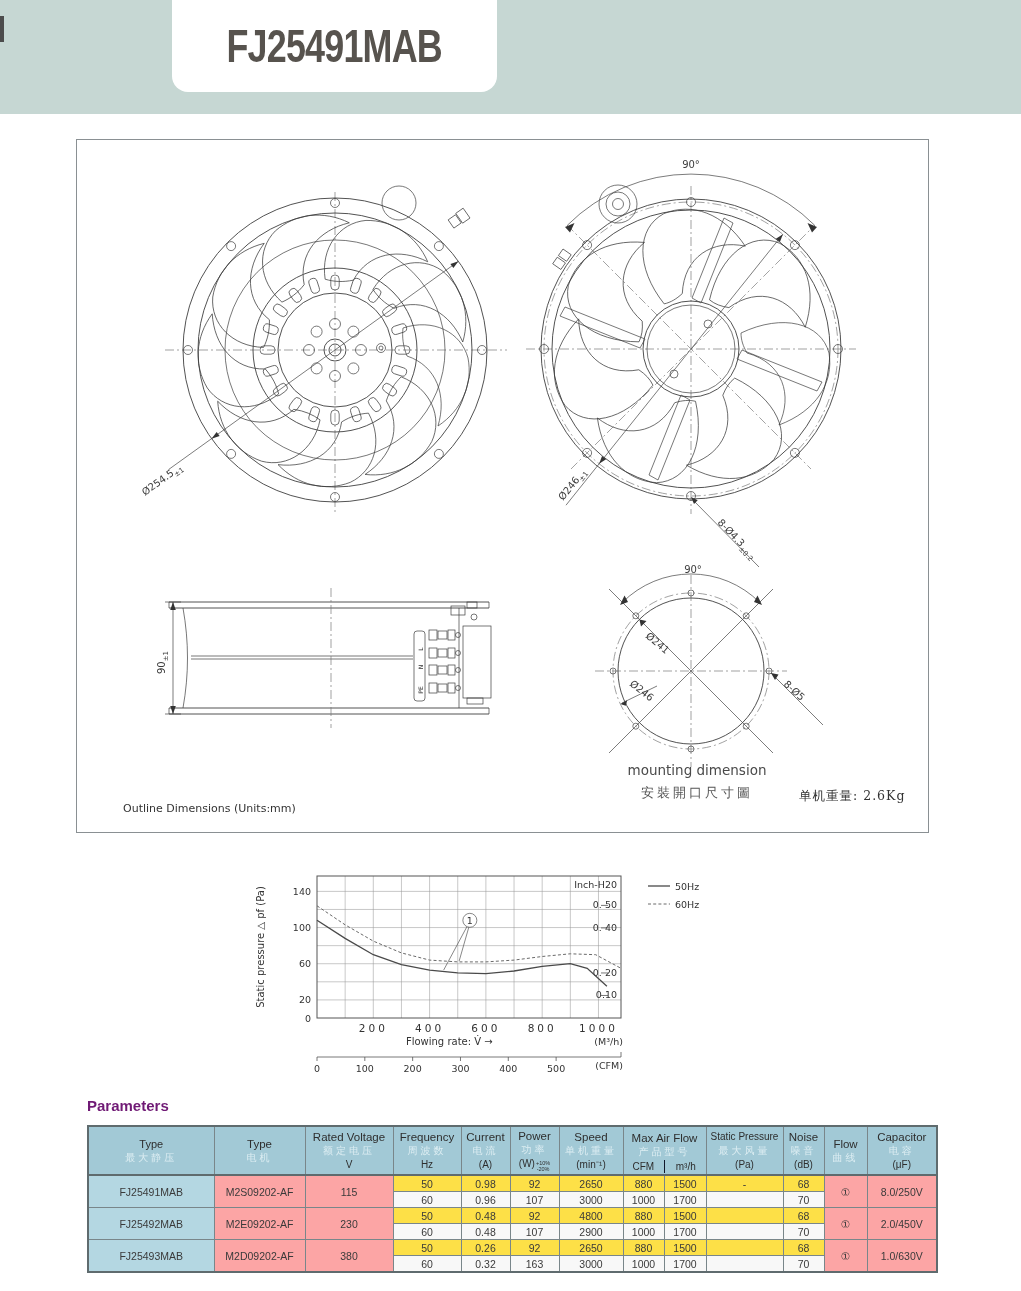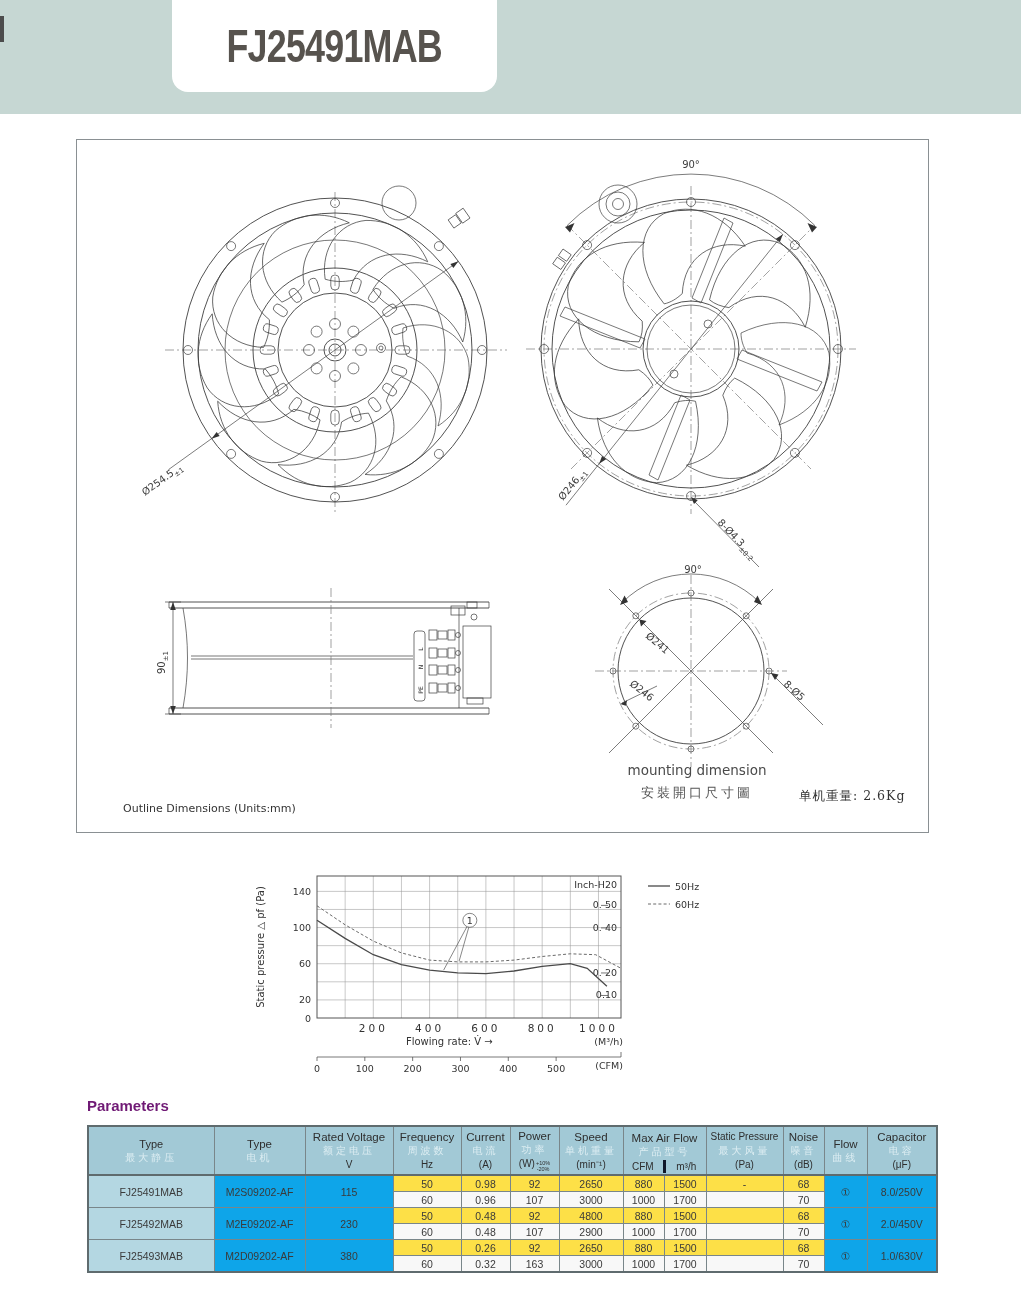--- a/index.html
+++ b/index.html
@@ -49,24 +49,24 @@
   table.params th,table.params td{border:1px solid #79868a;padding:0;text-align:center;overflow:hidden}
   table.params{border:2px solid #5f6b6e}
   table.params thead th{background:#a2c9d6;border-bottom:2px solid #5f6b6e;vertical-align:middle;padding:2px 0}
   .h-en{font-size:11.5px;font-weight:normal;color:#2e2e2e;line-height:14px}
   .h-zh{font-size:10px;color:#dcedf2;letter-spacing:3px;line-height:14px;font-weight:normal}
   .h-unit{font-size:10px;color:#2e2e2e;font-weight:normal;line-height:13px}
   .tolstack{display:inline-flex;flex-direction:column;font-size:5.5px;line-height:6px;
             vertical-align:2px;margin-left:1px;color:#2e2e2e}
   .sub-units{display:flex;font-size:10px;color:#2e2e2e;font-weight:normal;margin:1px -1px -3px;line-height:13px}
   .sub-units span{flex:1}
-  .sub-units span:first-child{border-right:3px solid #0f172a}
+  .sub-units span:first-child{border-right:1px solid #0f172a}
   table.params td{font-size:10.5px;color:#3a3a3a;height:15px}
   td.type{background:#b4d7e2;font-size:11px;color:#333}
-  td.gray{background:#0ea5e9;font-size:11px;color:#333}
+  td.gray{background:#fca5a5;font-size:11px;color:#333}
   tr.r50 td.v{background:#fde047}
   tr.r60 td.v{background:#f8f8f8}
   td.curvecell{font-size:12px}
 </style>
 </head>
 <body>
 
 <div class="band">
   <div class="sliver"></div>
   <div class="titlebox">

